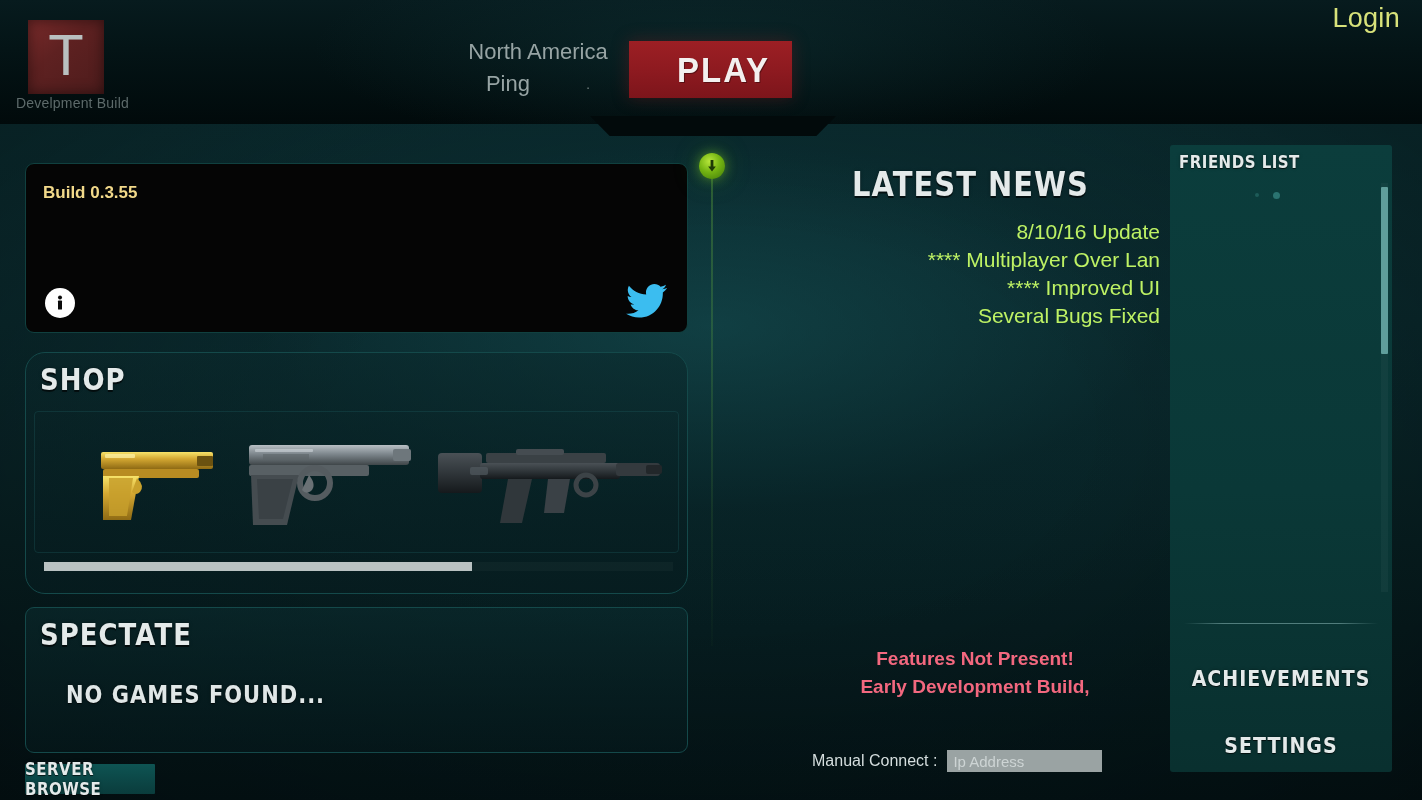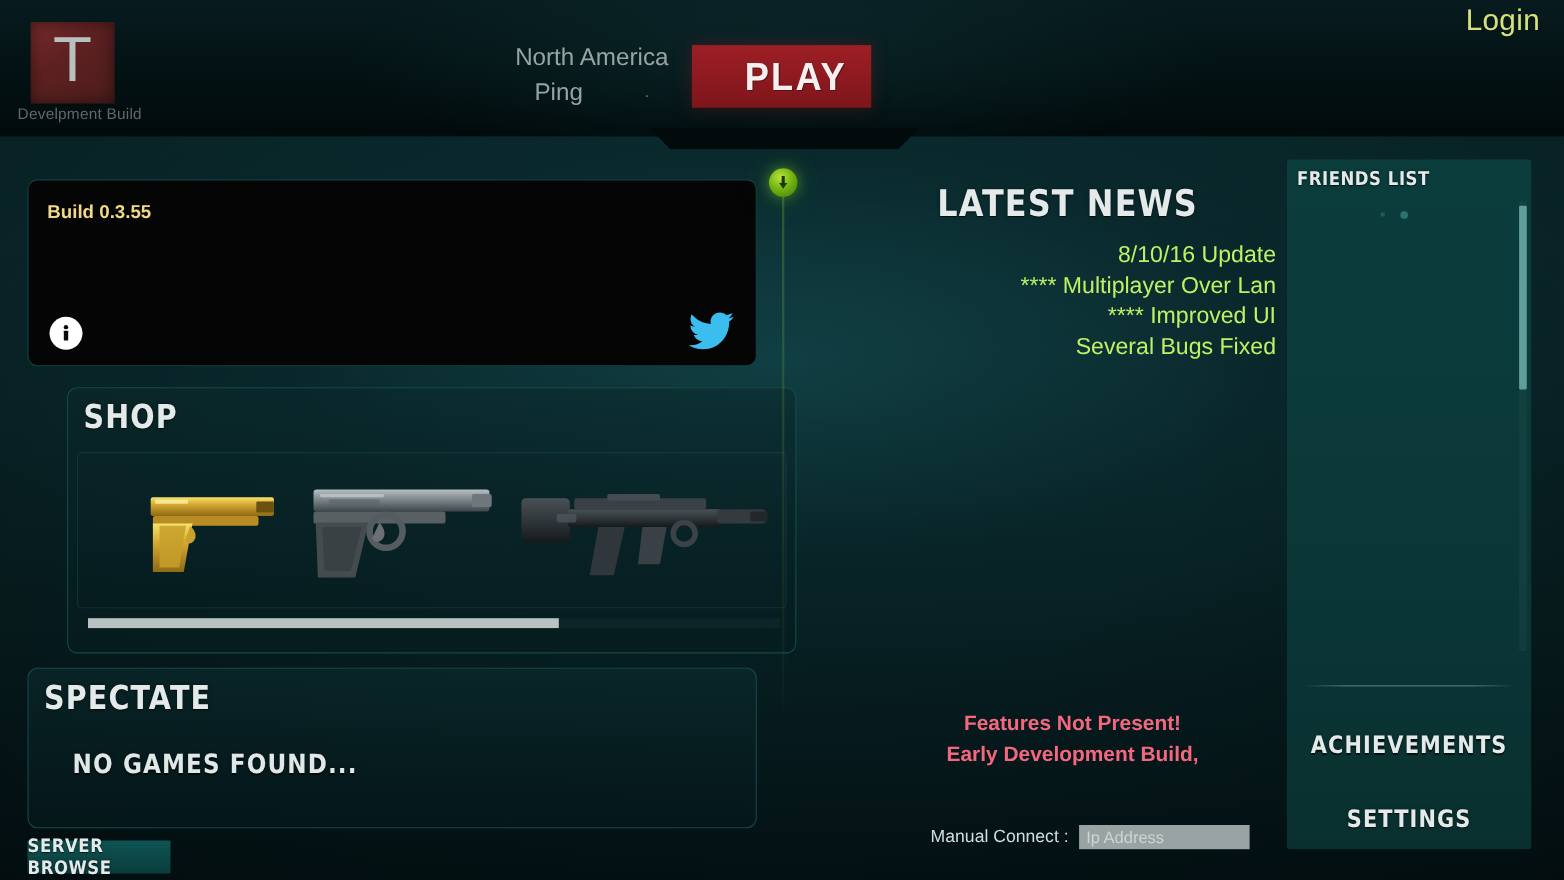--- a/index.html
+++ b/index.html
@@ -139,23 +139,22 @@
   .twitter-bird {
     position: absolute; right: 19px; bottom: 13px;
     width: 42px; height: 36px; cursor: pointer;
   }
 
   
   .shop-panel {
     left: 25px; top: 352px; width: 663px; height: 242px;
     background: linear-gradient(180deg, rgba(10,40,43,0.55) 0%, rgba(6,28,31,0.75) 100%);
     border: 1px solid #14494a;
-    border-radius: 9px;
-    overflow: hidden;
-    margin-left: 36px;
+    border-radius: 20px;
+    overflow: hidden;
   }
   .panel-title {
     position: absolute; left: 14px; top: 12px;
     font-size: 26px;
   }
   .shop-items {
     position: absolute; left: 18px; top: 68px; right: 10px; height: 120px;
     overflow: hidden;
   }
   .shop-item {
@@ -230,21 +229,21 @@
     color: #bef264; font-size: 21px; line-height: 28px; font-weight: 300;
   }
 
   .dev-warning {
     position: absolute; left: 800px; top: 645px; width: 350px;
     text-align: center; color: #f3687f; font-size: 19px; font-weight: 700; line-height: 28px;
   }
 
   .manual-connect {
     position: absolute; left: 812px; top: 750px;
-    display: flex; align-items: center; gap: 10px; margin-left: 34px;
+    display: flex; align-items: center; gap: 10px;
   }
   .manual-connect .mc-label {
     color: #d5dede; font-size: 16px; font-weight: 300;
   }
   .ip-input {
     width: 155px; height: 22px;
     background: #9aa3a3;
     border: none; outline: none;
     color: #2d3636; font-size: 15px; padding: 0 6px;
     font-family: "Liberation Sans", sans-serif;

